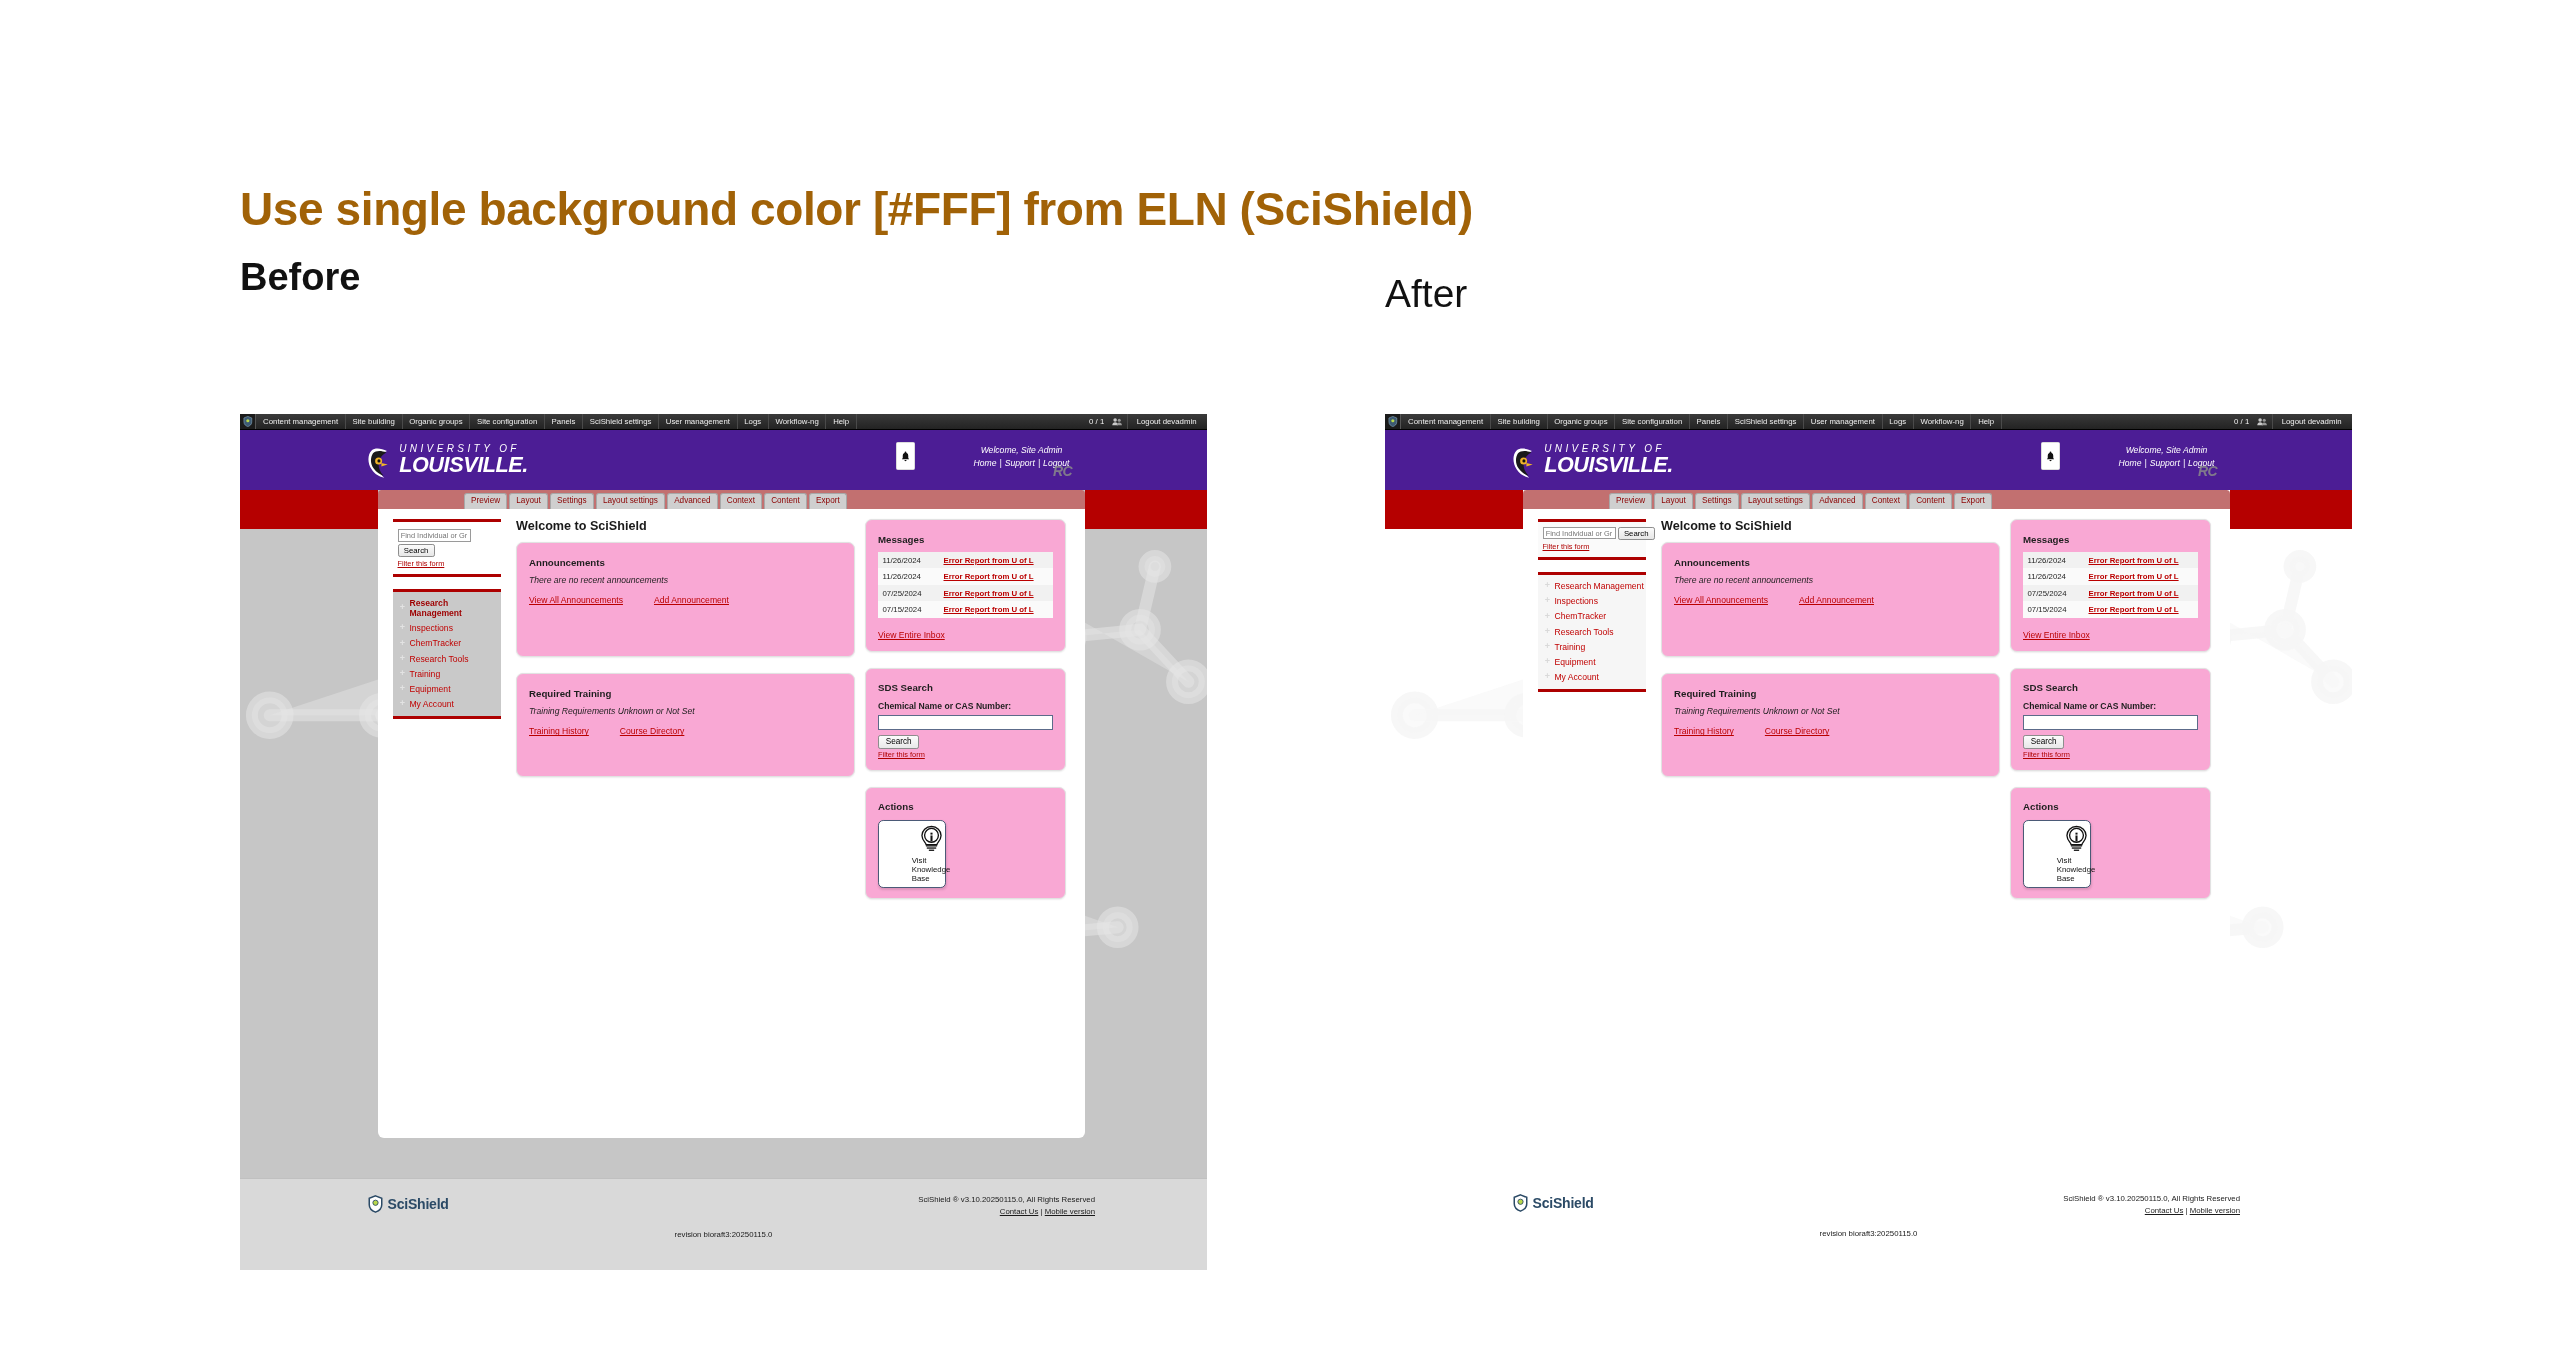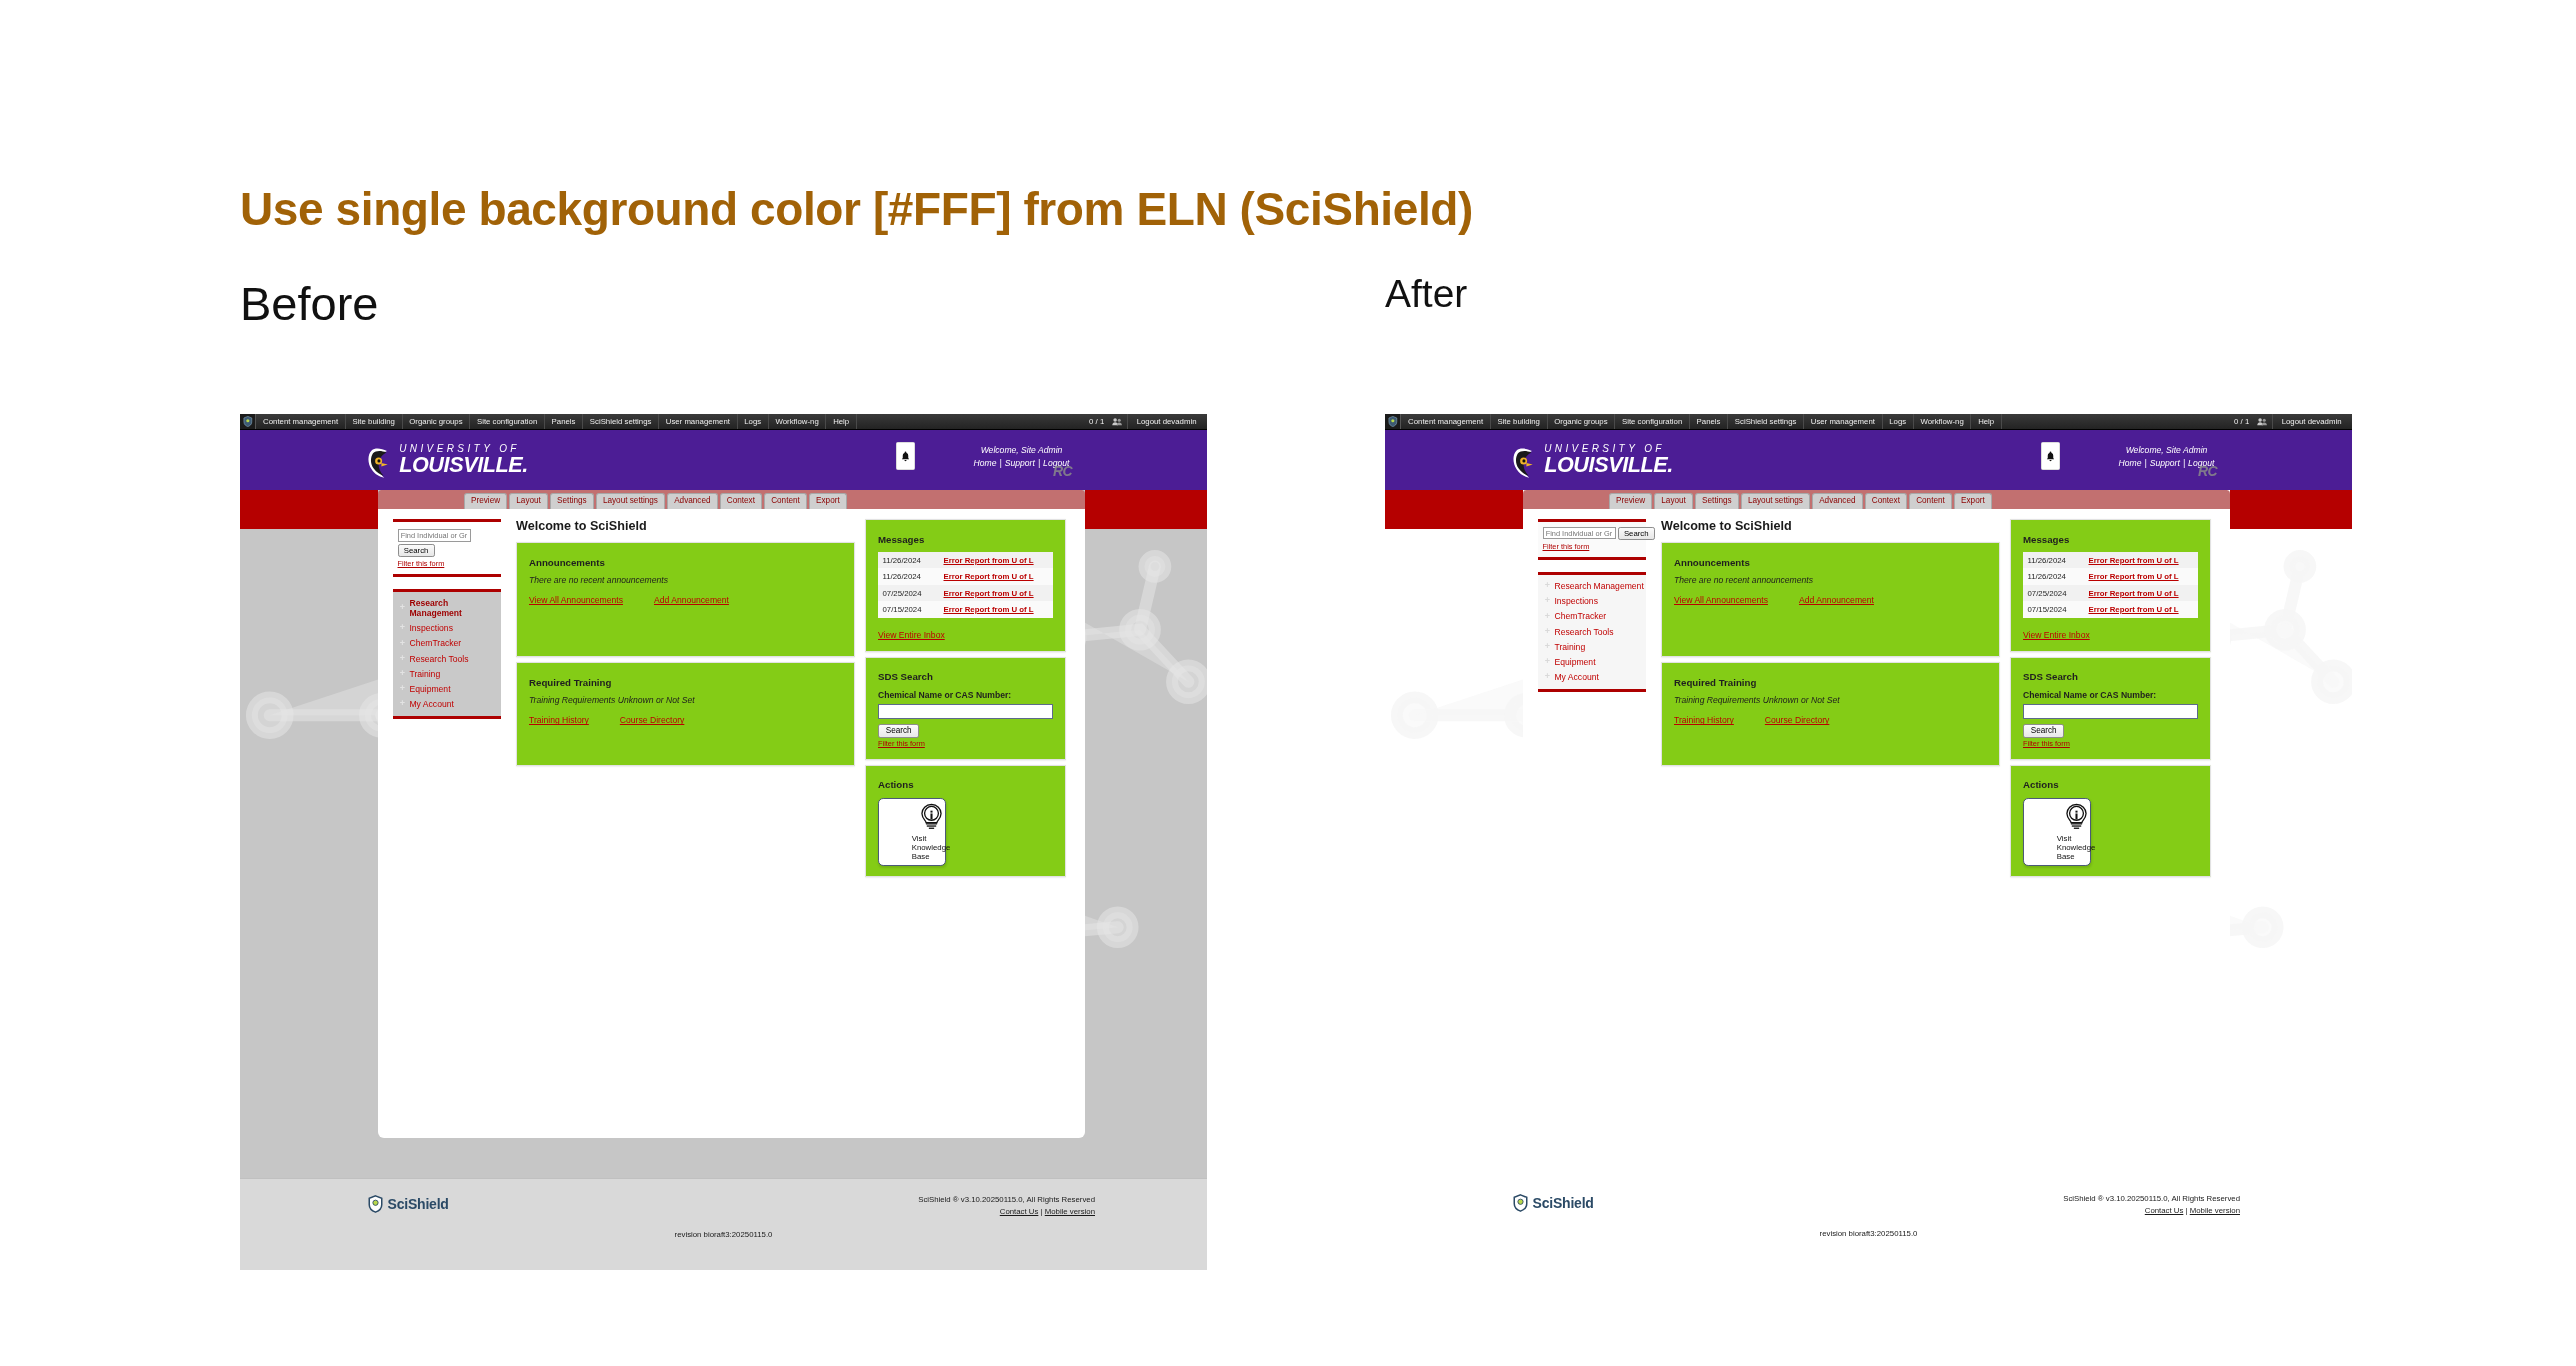--- a/index.html
+++ b/index.html
@@ -12,22 +12,22 @@
     position:relative;
   }
 
   
   .slide-title{
     position:absolute; left:240px; top:182px;
     font-size:46px; font-weight:bold; color:#a16207;
     letter-spacing:-0.4px; white-space:nowrap;
   }
   .label-before{
-    position:absolute; left:240px; top:276px;
-    font-size:47px; color:#111111; font-weight:400;
+    position:absolute; left:240px; top:256px;
+    font-size:38px; color:#111111; font-weight:700;
   }
   .label-after{
     position:absolute; left:1385px; top:272px;
     font-size:39px; color:#111111; font-weight:400;
   }
 
   
   .shot{
     position:absolute;
     width:967px; height:856px;
@@ -203,24 +203,24 @@
 
   
   .main-col{
     position:absolute; left:138px; top:10.4px; width:339px;
   }
   .page-h1{
     font-size:12.6px; font-weight:bold; color:#1a1a1a;
     margin:0 0 9px 0;
   }
   .card{
-    background:#84cc16; border:0.7px solid #e2e2e2; border-radius:1px;
+    background:#f9a8d4; border:0.7px solid #e2e2e2; border-radius:7px;
     box-shadow:0 0.7px 1.5px rgba(0,0,0,.07);
     padding:13.4px 12px 10.4px;
-    margin-bottom:5px;
+    margin-bottom:16px;
   }
   .card h2{
     font-size:9.7px; font-weight:bold; color:#1f1f1f;
     margin:0 0 7.4px 0;
   }
   .muted-italic{
     font-style:italic; font-size:8.6px; color:#1f1f1f; margin:0 0 10.4px 0;
   }
   .link-row{ display:flex; gap:31px; }
   .rlink{

